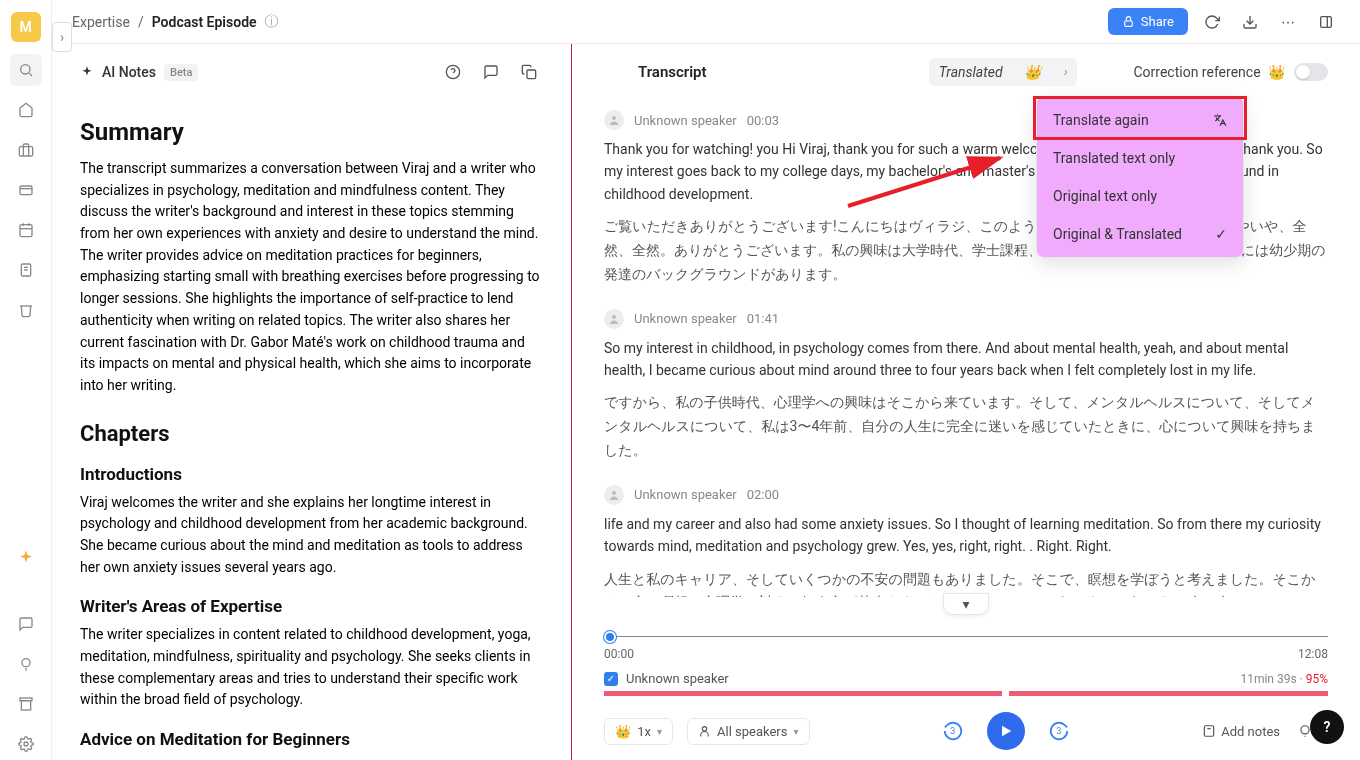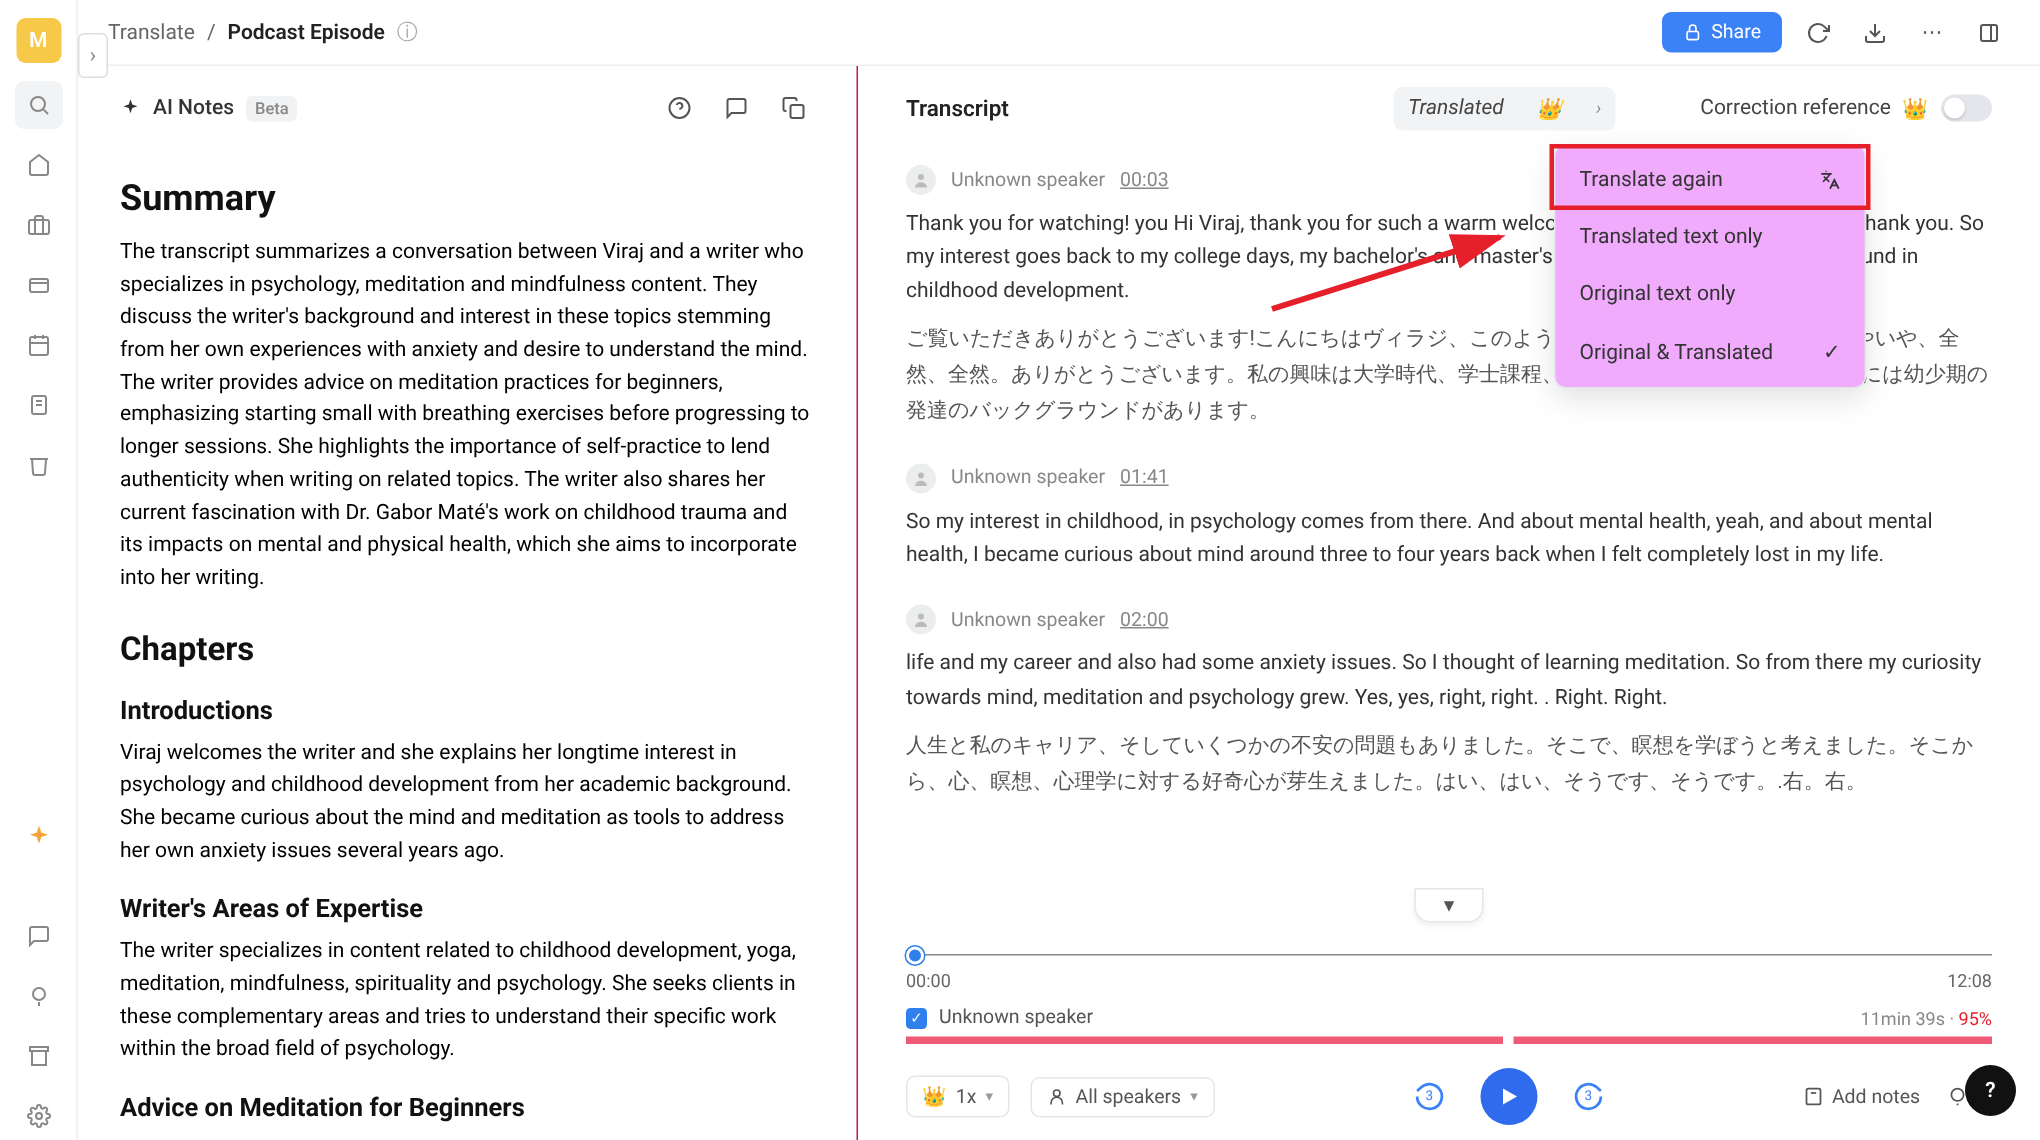--- a/index.html
+++ b/index.html
@@ -25,39 +25,39 @@
 .ai-notes { display: flex; align-items: center; gap: 8px; font-weight: 500; color: #333; }
 .beta-badge { background: #f1f2f4; color: #888; font-size: 11px; padding: 2px 6px; border-radius: 4px; }
 .left-header-spacer { flex: 1; }
 .left-body { flex: 1; overflow-y: auto; padding: 0 28px 20px 28px; }
 .left-body h1 { font-size: 24px; font-weight: 700; margin: 18px 0 12px; color: #111; }
 .left-body h2 { font-size: 22px; font-weight: 700; margin: 24px 0 12px; color: #111; }
 .left-body h3 { font-size: 17px; font-weight: 700; margin: 18px 0 8px; color: #111; }
 .left-body p { color: #000000; line-height: 1.55; font-size: 14px; }
 .right-pane { flex: 1; display: flex; flex-direction: column; position: relative; }
 .right-header { height: 56px; display: flex; align-items: center; padding: 0 32px; gap: 16px; }
-.right-title { font-weight: 600; color: #222; font-size: 15px; }
+.right-title { font-weight: 600; color: #222; font-size: 15px; margin-left: 34px; }
 .right-header-spacer { flex: 1; }
 .translated-chip { background: #f2f3f5; border-radius: 6px; padding: 6px 10px; display: flex; align-items: center; gap: 22px; cursor: pointer; color: #444; font-style: italic; }
 .crown { font-size: 14px; }
 .chev { color: #888; font-size: 12px; }
 .corr-ref { display: flex; align-items: center; gap: 8px; color: #444; margin-left: 40px; }
 .toggle { width: 34px; height: 18px; background: #e5e6eb; border-radius: 10px; position: relative; }
 .toggle::after { content: ""; width: 14px; height: 14px; background: #fff; border-radius: 50%; position: absolute; left: 2px; top: 2px; box-shadow: 0 1px 2px rgba(0,0,0,.2); }
 .dropdown { position: absolute; right: 116px; top: 52px; width: 208px; background: #f0abfc; border: 1px solid #e5e6eb; border-radius: 8px; box-shadow: 0 6px 20px rgba(0,0,0,.12); z-index: 30; padding: 4px 0; }
 .dropdown-item { padding: 11px 16px; display: flex; align-items: center; justify-content: space-between; cursor: pointer; color: #333; font-size: 14px; }
 .dropdown-item .tick { color: #333; font-size: 14px; }
 .hl-box { position: absolute; border: 3px solid #e5202a; z-index: 31; pointer-events: none; right: 113px; top: 52px; width: 214px; height: 44px; }
 .arrow-overlay { position: absolute; z-index: 32; pointer-events: none; }
 .transcript-body { flex: 1; overflow-y: auto; padding: 10px 32px 0 32px; }
 .seg { margin-bottom: 22px; }
 .spk-row { display: flex; align-items: center; gap: 10px; margin-bottom: 8px; }
 .spk-avatar { width: 20px; height: 20px; background: #eceded; border-radius: 50%; display:flex;align-items:center;justify-content:center;color:#bbb; }
 .spk-name { color: #888; font-size: 13px; }
-.spk-time { color: #888; font-size: 13px; text-decoration: underline; }
+.spk-time { color: #888; font-size: 13px; }
 .seg-en { color: #333; line-height: 1.6; font-size: 14px; margin-bottom: 10px; }
 .seg-jp { color: #555; line-height: 1.7; font-size: 14px; }
 .expander { display:flex; justify-content:center; margin: -4px 0 8px; }
 .expander-btn { background:#fff; border:1px solid #e5e6eb; border-radius: 0 0 10px 10px; padding: 2px 18px; box-shadow: 0 2px 4px rgba(0,0,0,.06); color:#555; cursor:pointer; }
 .timeline { padding: 6px 32px 0 32px; }
 .tl-track { position: relative; height: 14px; }
 .tl-line { position:absolute; left:0; right:0; top:7px; height:1px; background:#888; }
 .tl-dot { position:absolute; left:0; top:2px; width:12px; height:12px; background:#2f80ed; border-radius:50%; border:2px solid #fff; box-shadow:0 0 0 1px #2f80ed; }
 .tl-labels { display:flex; justify-content:space-between; color:#666; font-size:12px; margin-top:4px; }
 .spk-bar-row { display:flex; align-items:center; gap:10px; margin-top:10px; justify-content: space-between; }
@@ -160,21 +160,21 @@
           <path d="M19.4 15a1.65 1.65 0 0 0 .33 1.82l.06.06a2 2 0 1 1-2.83 2.83l-.06-.06a1.65 1.65 0 0 0-1.82-.33 1.65 1.65 0 0 0-1 1.51V21a2 2 0 0 1-4 0v-.09a1.65 1.65 0 0 0-1-1.51 1.65 1.65 0 0 0-1.82.33l-.06.06a2 2 0 1 1-2.83-2.83l.06-.06a1.65 1.65 0 0 0 .33-1.82 1.65 1.65 0 0 0-1.51-1H3a2 2 0 0 1 0-4h.09a1.65 1.65 0 0 0 1.51-1 1.65 1.65 0 0 0-.33-1.82l-.06-.06a2 2 0 1 1 2.83-2.83l.06.06a1.65 1.65 0 0 0 1.82.33h0a1.65 1.65 0 0 0 1-1.51V3a2 2 0 0 1 4 0v.09a1.65 1.65 0 0 0 1 1.51h0a1.65 1.65 0 0 0 1.82-.33l.06-.06a2 2 0 1 1 2.83 2.83l-.06.06a1.65 1.65 0 0 0-.33 1.82v0a1.65 1.65 0 0 0 1.51 1H21a2 2 0 0 1 0 4h-.09a1.65 1.65 0 0 0-1.51 1z"></path>
         </svg>
       </div>
   </div>
 
   <div class="collapse-handle">›</div>
 
   <div class="content">
     <div class="topbar">
       <div class="breadcrumb">
-        <span>Translate</span>
+        <span>Expertise</span>
         <span>/</span>
         <span class="current">Podcast Episode</span>
         <span style="color:#aaa;">ⓘ</span>
       </div>
       <div class="top-spacer"></div>
       <div class="share-btn">
         <svg width="13" height="13" viewBox="0 0 24 24" fill="none" stroke="currentColor" stroke-width="2">
             <rect x="5" y="11" width="14" height="10" rx="2"></rect>
             <path d="M8 11V7a4 4 0 0 1 8 0v4"></path>
           </svg>
@@ -316,20 +316,21 @@
               <div class="spk-avatar">
                   <svg width="12" height="12" viewBox="0 0 24 24" fill="currentColor">
                     <circle cx="12" cy="8" r="4"></circle>
                     <path d="M4 22c0-4 4-7 8-7s8 3 8 7"></path>
                   </svg>
                 </div>
               <span class="spk-name">Unknown speaker</span>
               <span class="spk-time">01:41</span>
             </div>
             <div class="seg-en">So my interest in childhood, in psychology comes from there. And about mental health, yeah, and about mental health, I became curious about mind around three to four years back when I felt completely lost in my life.</div>
+            <div class="seg-jp">ですから、私の子供時代、心理学への興味はそこから来ています。そして、メンタルヘルスについて、そしてメンタルヘルスについて、私は3〜4年前、自分の人生に完全に迷いを感じていたときに、心について興味を持ちました。</div>
           </div>
           <div class="seg">
             <div class="spk-row">
               <div class="spk-avatar">
                   <svg width="12" height="12" viewBox="0 0 24 24" fill="currentColor">
                     <circle cx="12" cy="8" r="4"></circle>
                     <path d="M4 22c0-4 4-7 8-7s8 3 8 7"></path>
                   </svg>
                 </div>
               <span class="spk-name">Unknown speaker</span>

